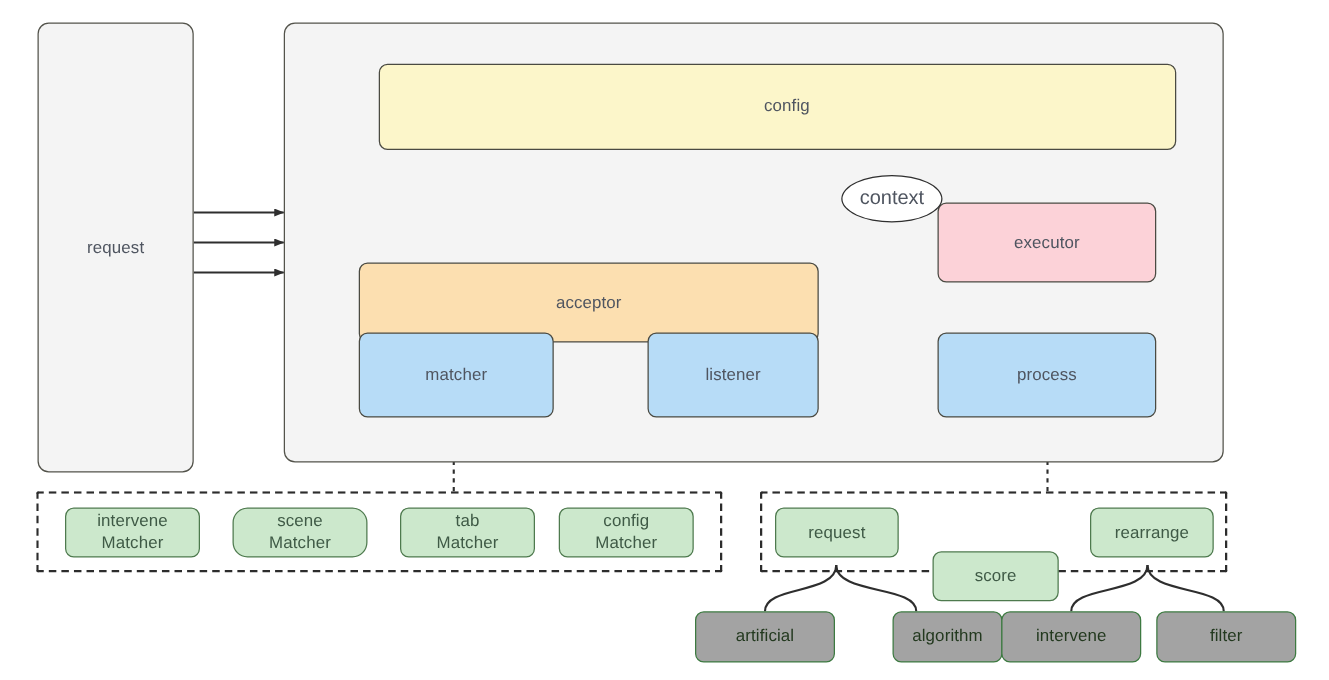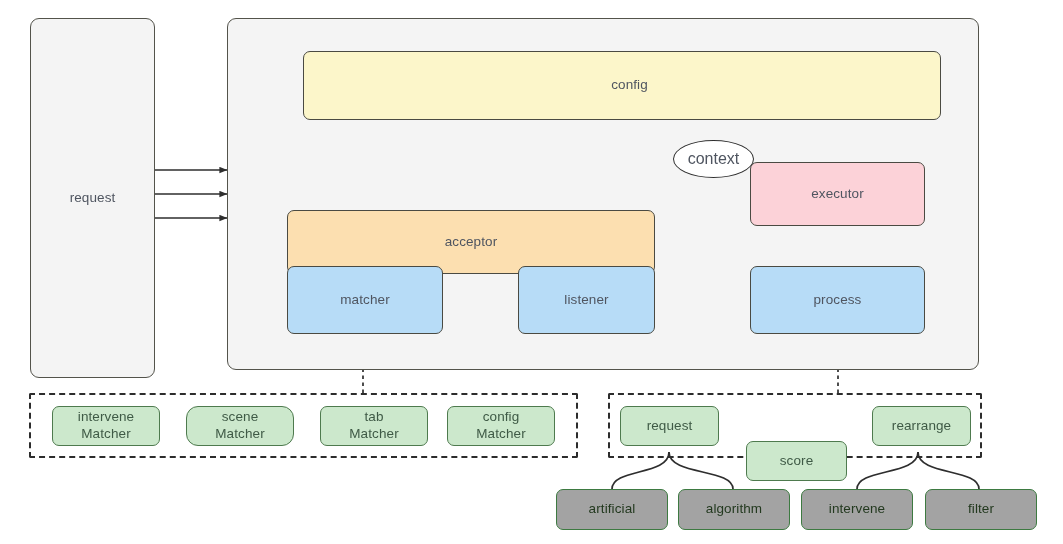--- a/index.html
+++ b/index.html
@@ -180,21 +180,21 @@
   <div class="node green-l" style="left:746px; top:406px; width:101px; height:40px;margin-top:35px;">
     <span>score</span>
   </div>
   <div class="node green-l" style="left:872px; top:406px; width:99px; height:40px;">
     <span>rearrange</span>
   </div>
 
   <div class="node green-d" style="left:556px; top:489px; width:112px; height:41px;">
     <span>artificial</span>
   </div>
-  <div class="node green-d" style="left:678px; top:489px; width:112px; height:41px;">
+  <div class="node green-d" style="left:714px; top:489px; width:88px; height:41px;">
     <span>algorithm</span>
   </div>
   <div class="node green-d" style="left:801px; top:489px; width:112px; height:41px;">
     <span>intervene</span>
   </div>
   <div class="node green-d" style="left:925px; top:489px; width:112px; height:41px;">
     <span>filter</span>
   </div>
 
 </div>

